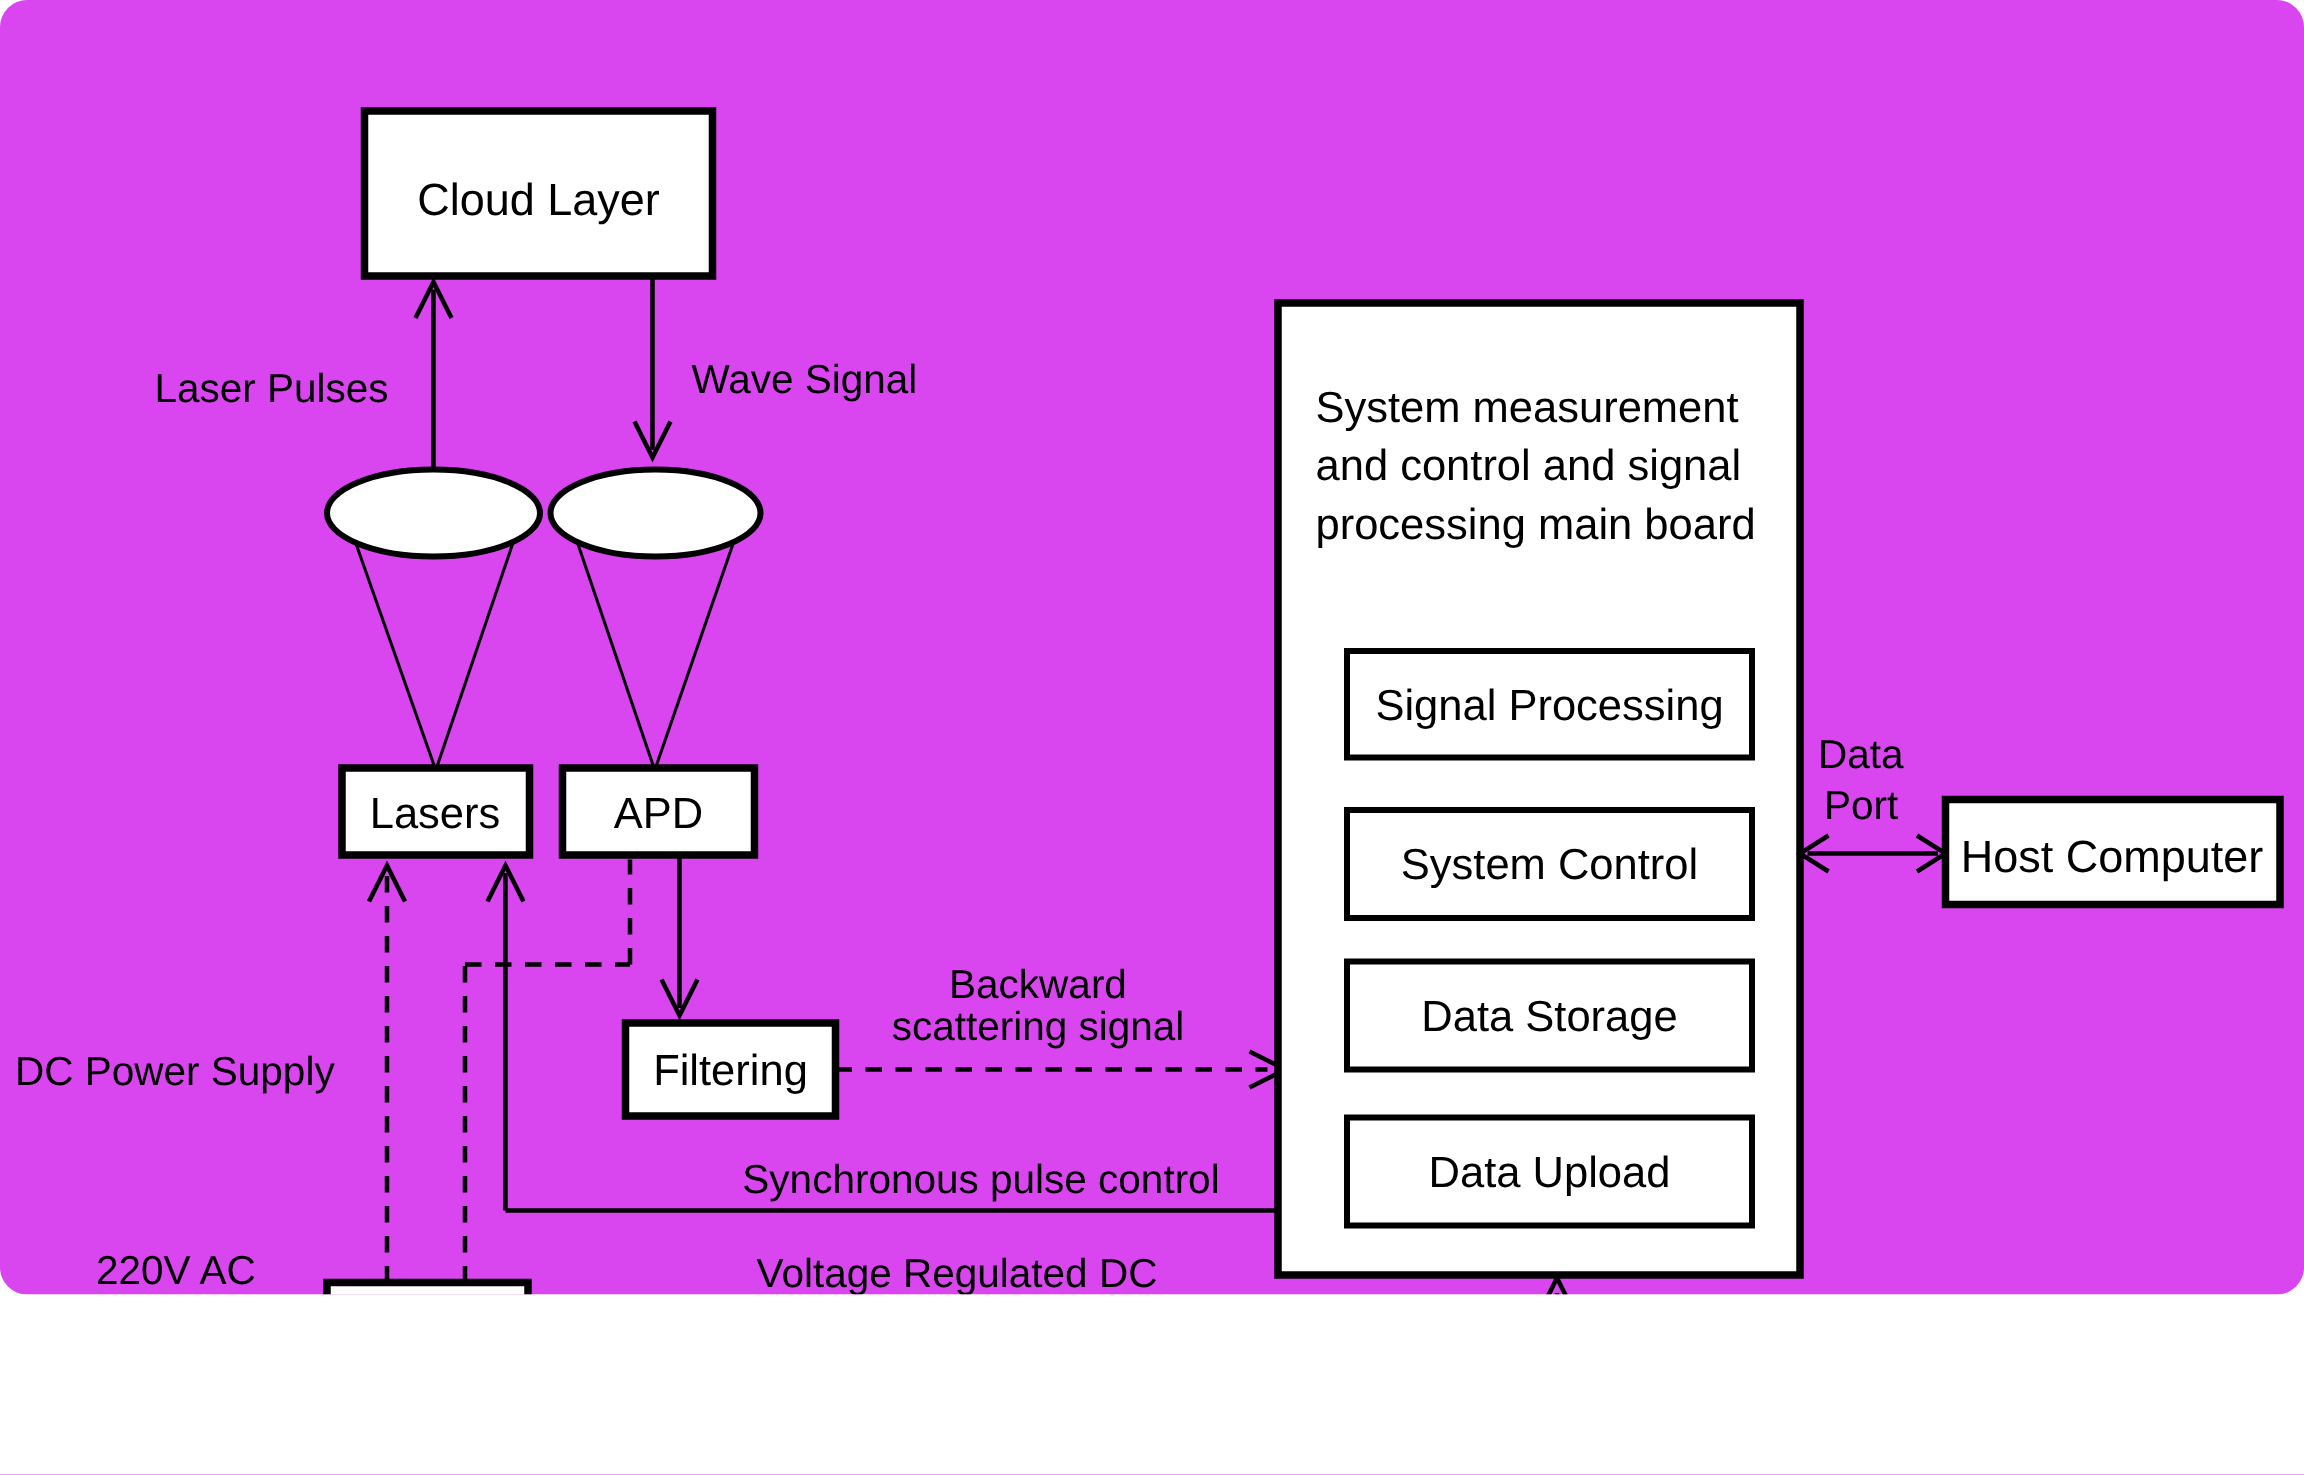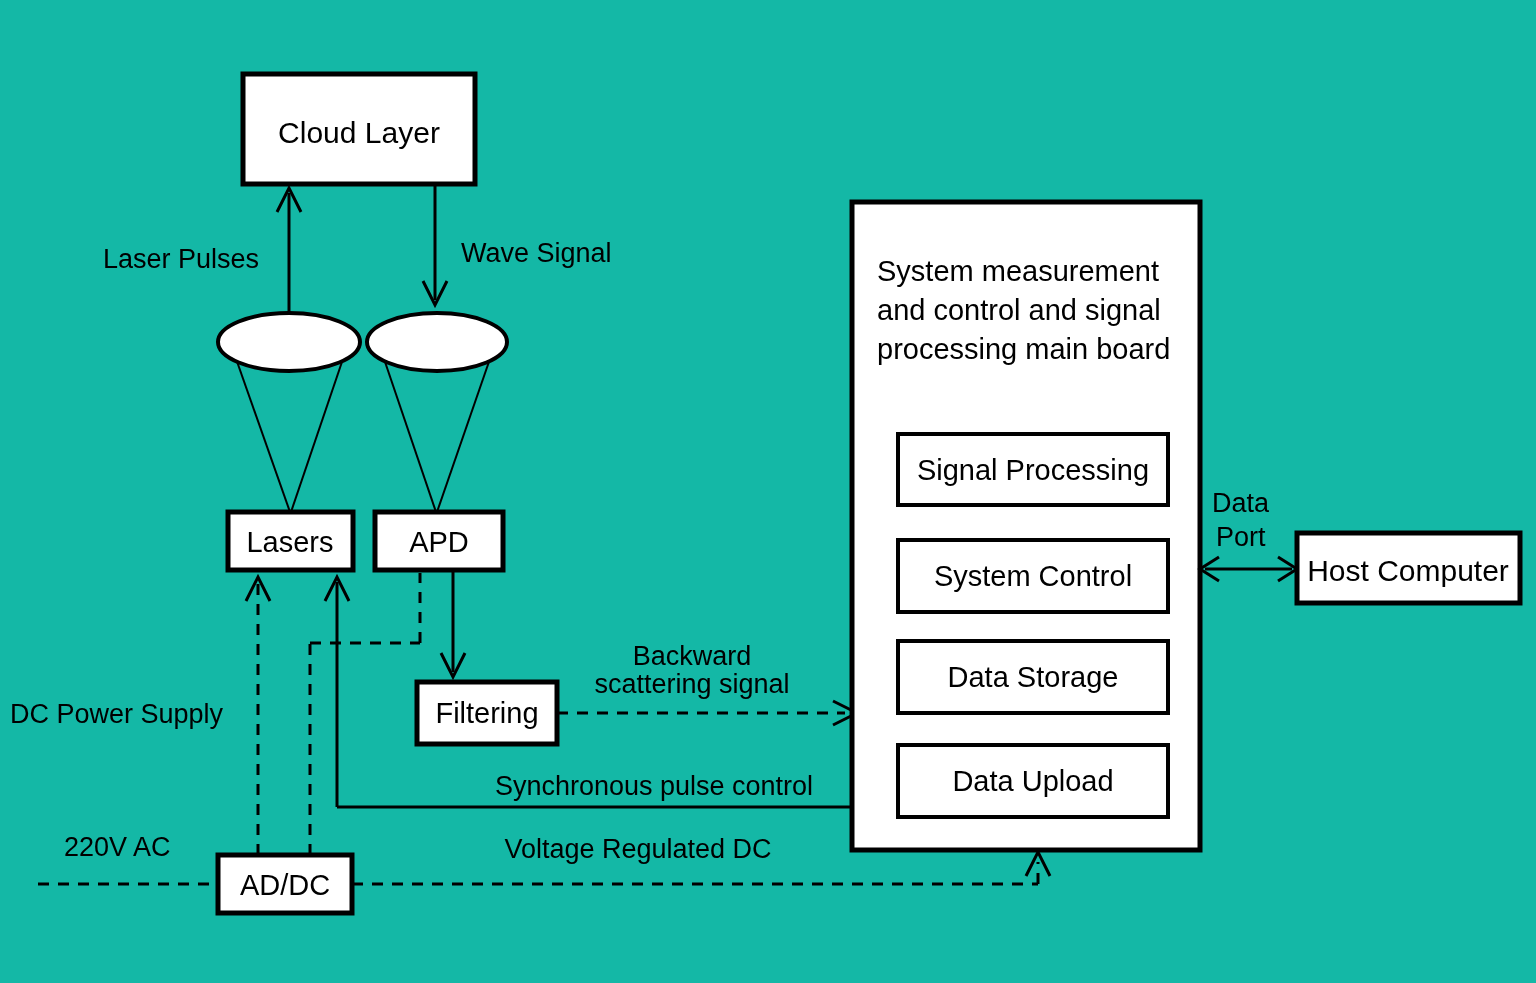--- a/index.html
+++ b/index.html
@@ -3,24 +3,25 @@
 <meta charset="utf-8">
 <style>
   html, body {
     margin: 0;
     padding: 0;
     background: #ffffff;
   }
   #diagram-root {
     position: relative;
     width: 1536px;
-    height: 983px;
-    background: #14b8a6;
+    height: 863px;
+    background: #d946ef;
     font-family: "Liberation Sans", sans-serif;
     overflow: hidden;
+    border-radius: 18px;
   }
   svg.diagram {
     display: block;
     width: 1536px;
     height: 983px;
   }
   .box-thick {
     stroke: #000000;
     stroke-width: 5;
     fill: #ffffff;

